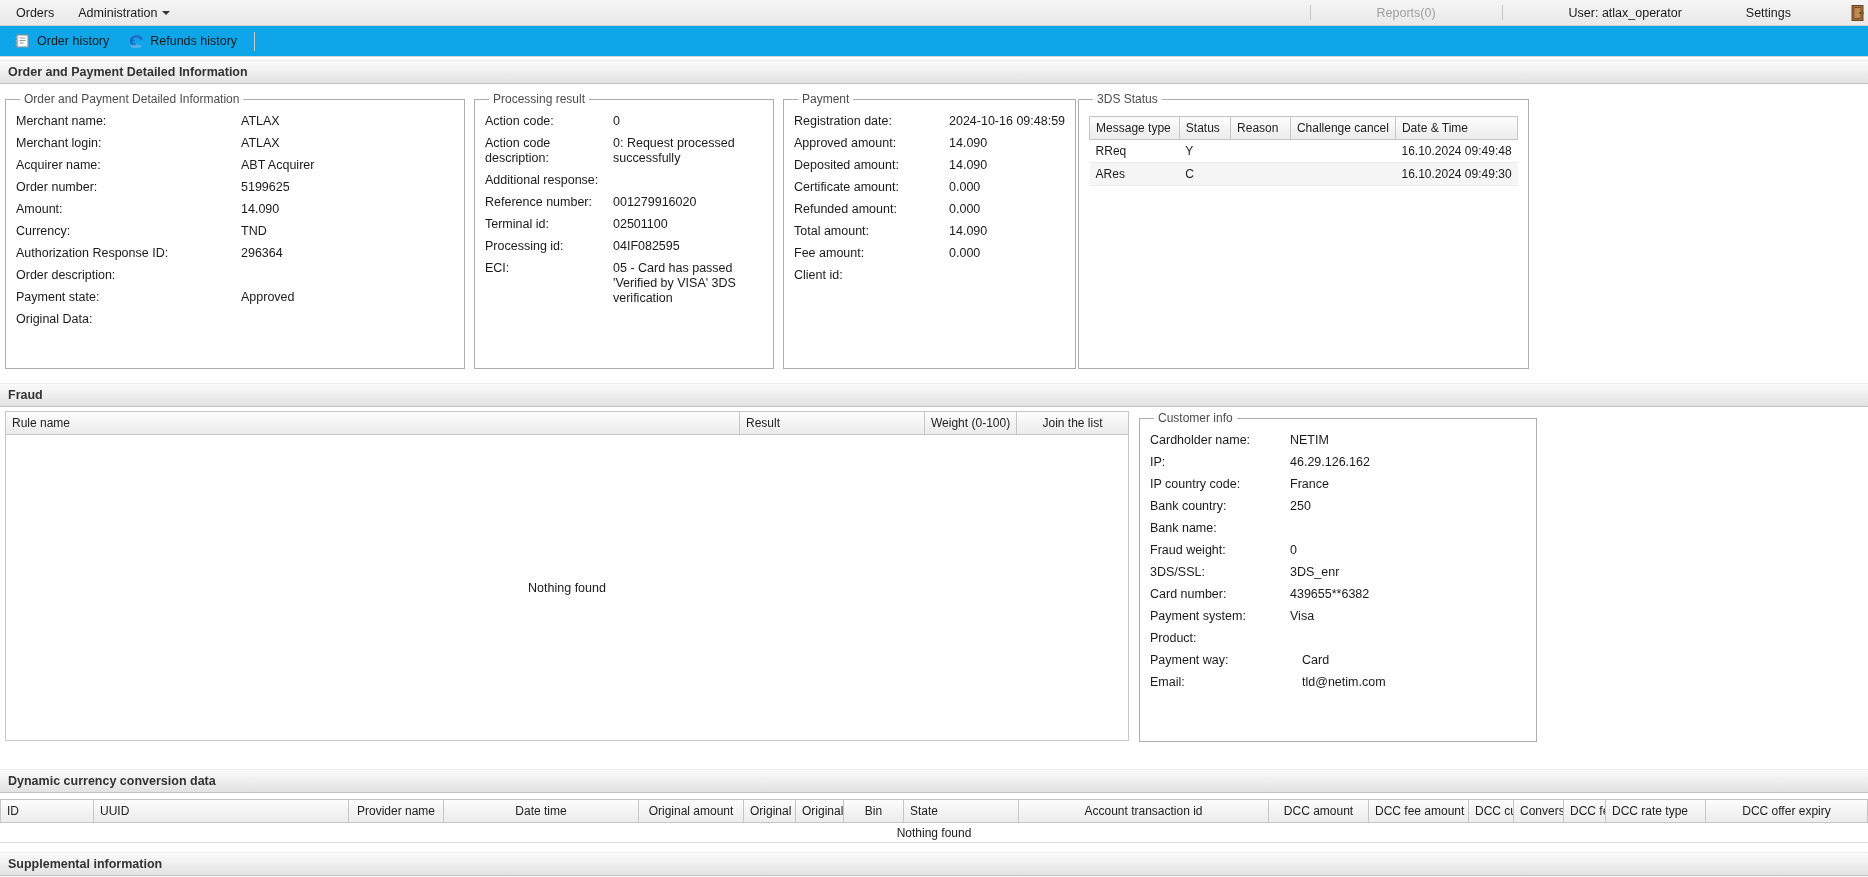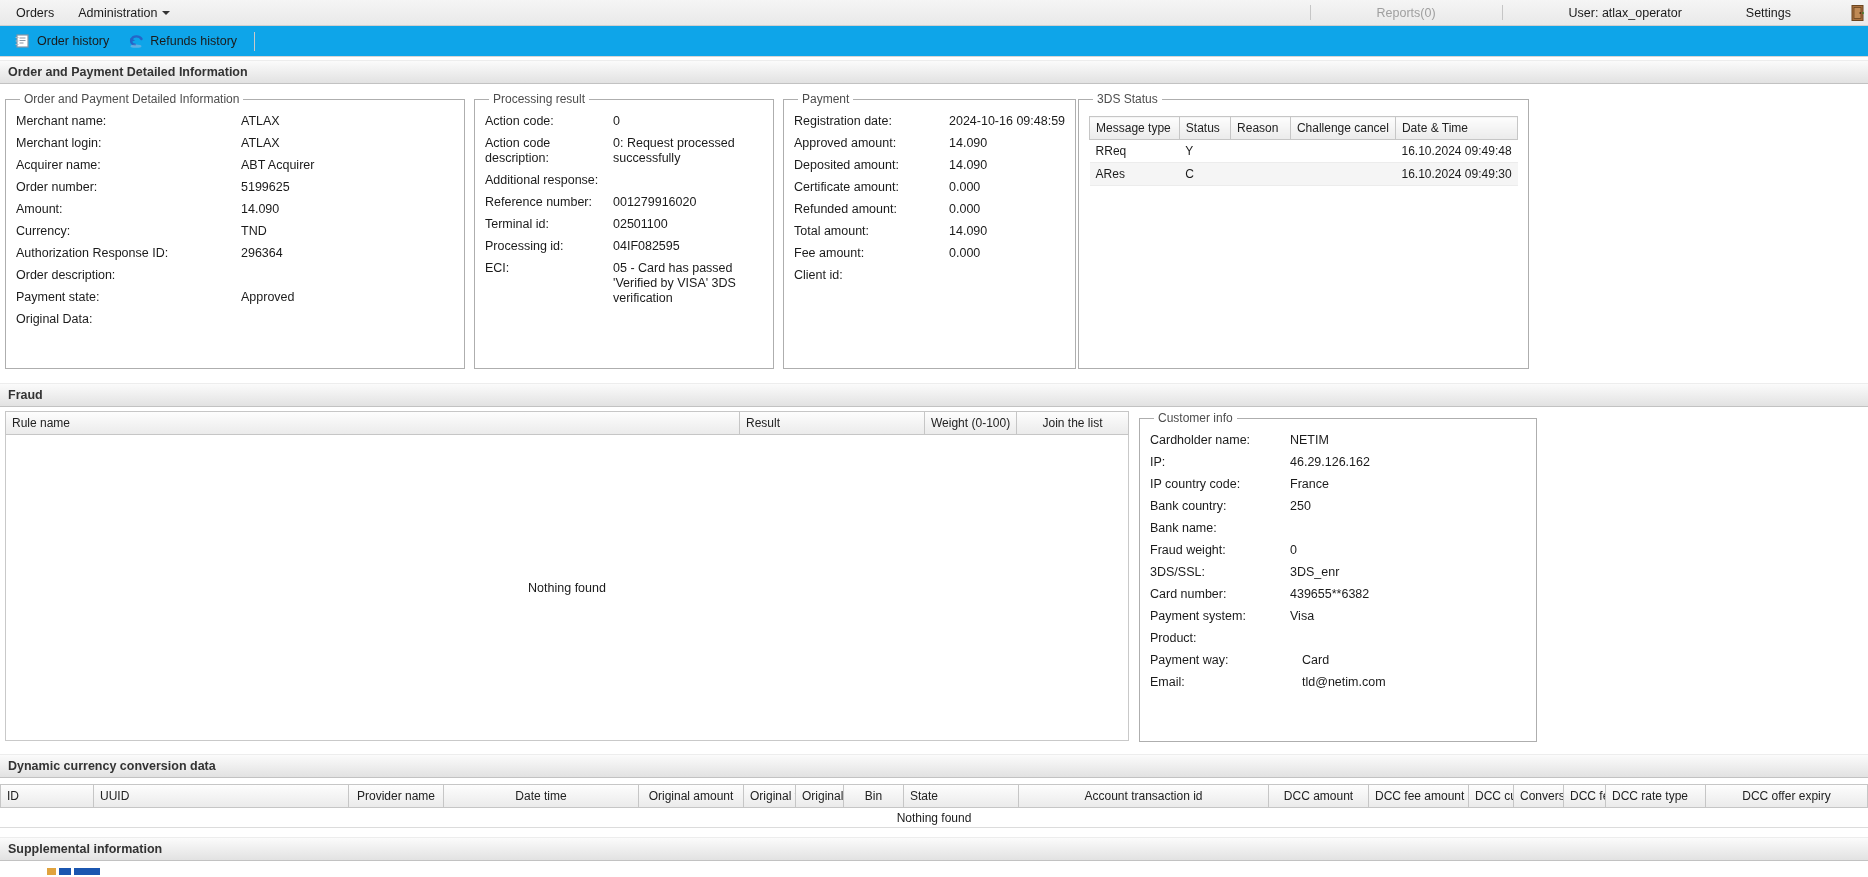--- a/index.html
+++ b/index.html
@@ -78,21 +78,21 @@
   .dcc-empty { height:20px; border-bottom:1px solid #dcdcdc; display:flex;
     align-items:center; justify-content:center; font-size:12px; }
 
   .suppl-partial { height:14px; position:relative; background:#fff; }
   .sliver { position:absolute; top:7px; height:7px; }
   .sliver.orange { left:47px; width:9px; background:#e0a33e; }
   .sliver.blue1 { left:59px; width:12px; background:#1a56b0; }
   .sliver.blue2 { left:74px; width:26px; background:#1a56b0; }
 
   .m14 { margin-top:14px; }
-  .m15 { margin-top:12px;align-items:center; }
+  .m15 { margin-top:27px;align-items:center; }
   .m9 { margin-top:9px; }
 </style>
 </head>
 <body>
 
 <div class="viewport">
 
   <div class="menubar">
     <div class="menu-item">
       <span>Orders</span>

